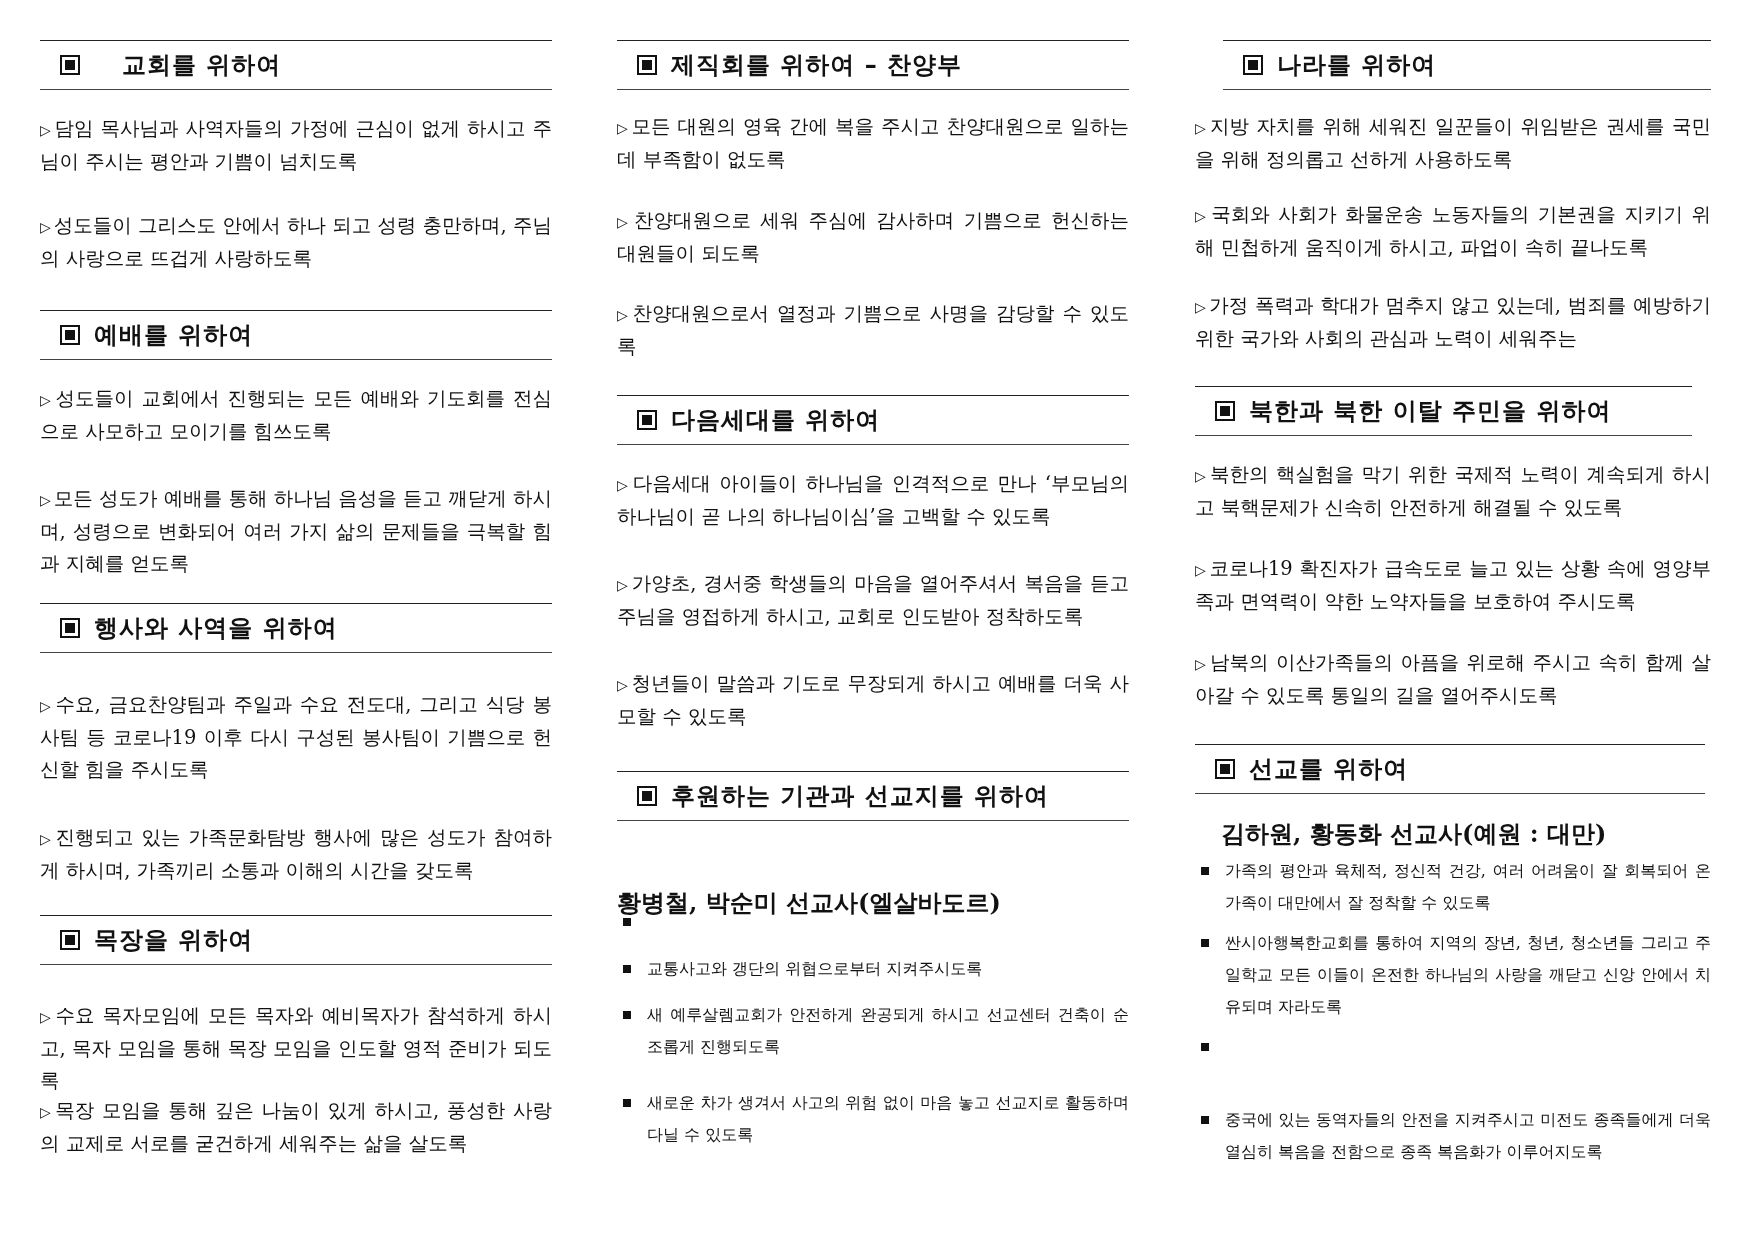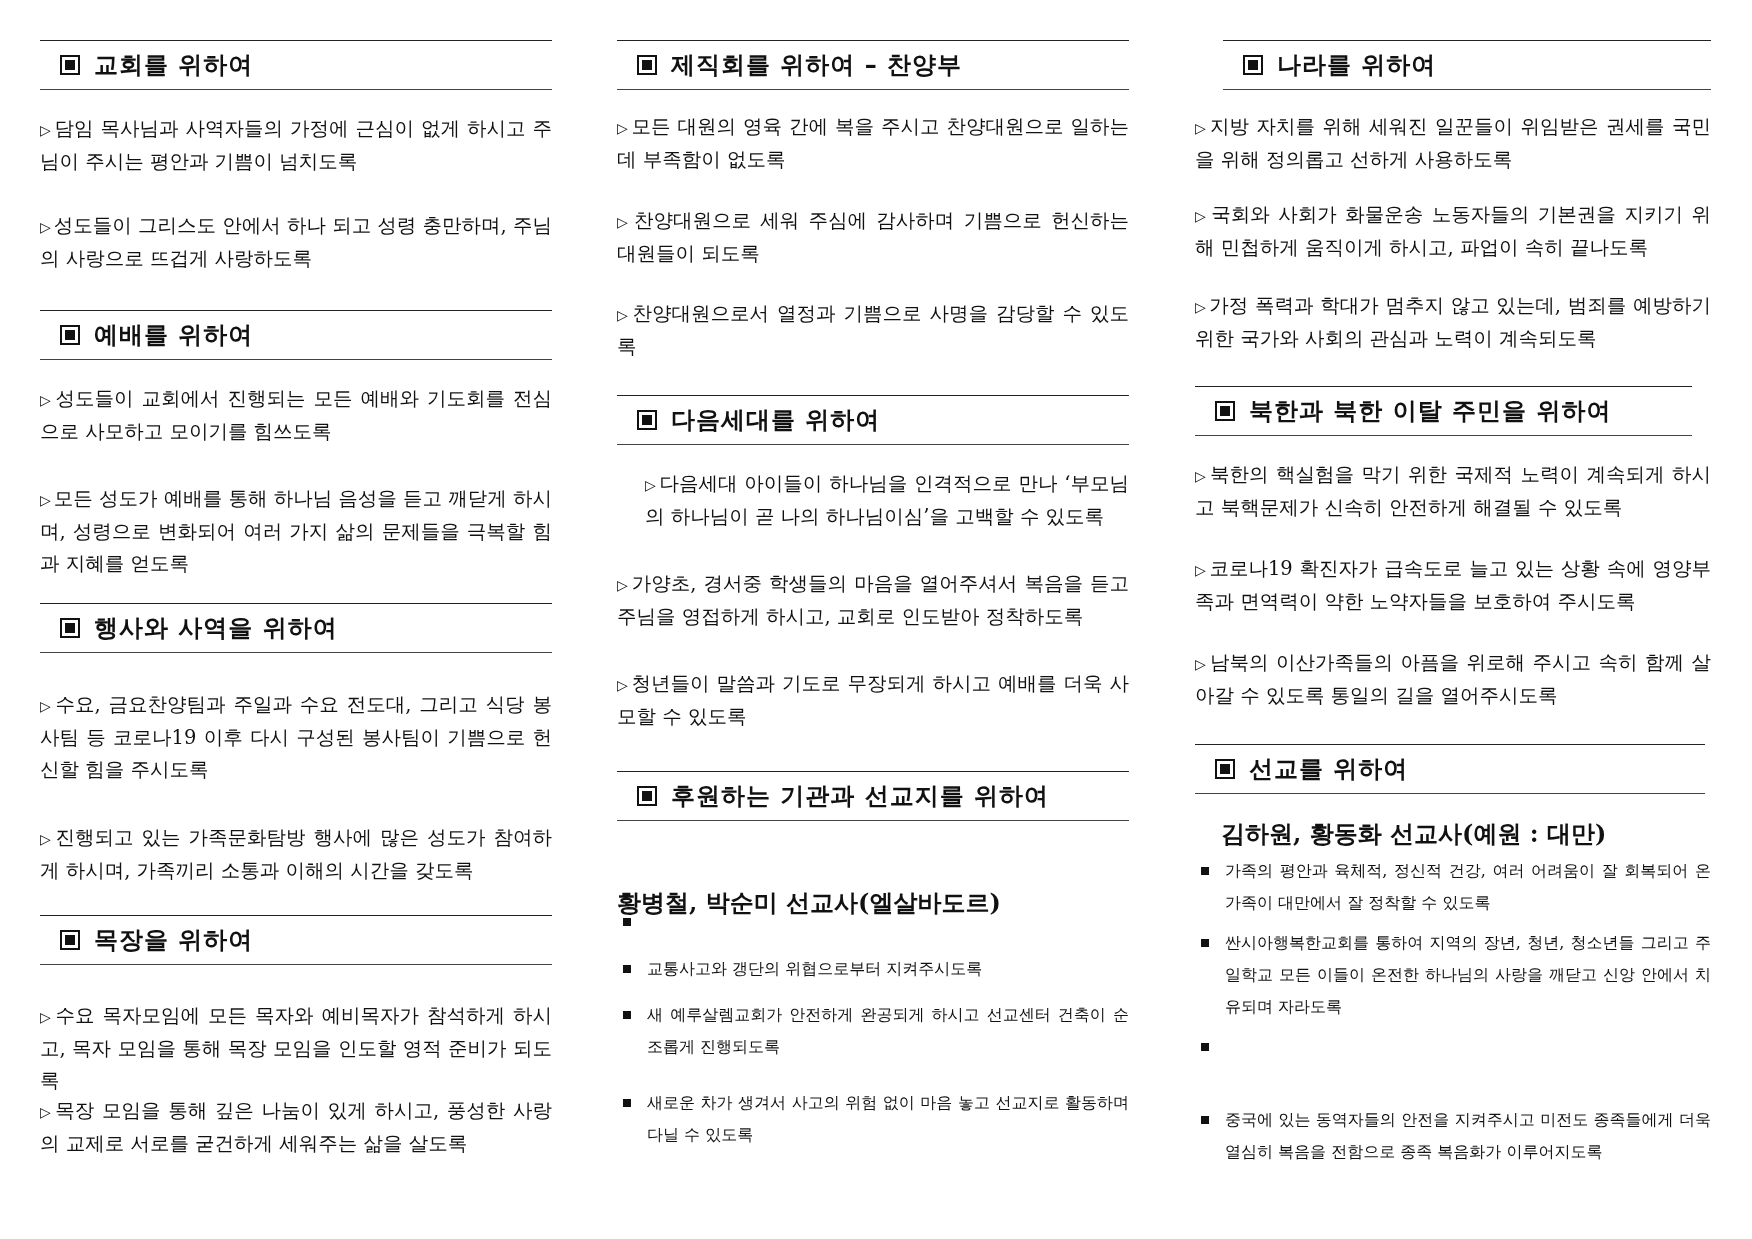--- a/index.html
+++ b/index.html
@@ -35,21 +35,21 @@
   }
   .bullet .bsq {
     position: absolute; left: 6px; top: 12px; width: 8px; height: 8px; background: #111;
   }
 </style>
 </head>
 <body>
 
 <div class="col" style="left:40px; width:512px;">
 
-  <div class="sec-head" style="top:40px;">
+  <div class="sec-head" style="top:40px;gap:28px;">
     <span class="sq"></span>
     <span class="title">교회를 위하여</span>
   </div>
   <div class="item" style="top:113px;"><span class="tri">▷</span><span>담임 목사님과 사역자들의 가정에 근심이 없게 하시고 주님이 주시는 평안과 기쁨이 넘치도록</span></div>
   <div class="item" style="top:210px;"><span class="tri">▷</span><span>성도들이 그리스도 안에서 하나 되고 성령 충만하며, 주님의 사랑으로 뜨겁게 사랑하도록</span></div>
 
   <div class="sec-head" style="top:310px;">
     <span class="sq"></span>
     <span class="title">예배를 위하여</span>
   </div>
@@ -78,21 +78,21 @@
     <span class="title">제직회를 위하여 – 찬양부</span>
   </div>
   <div class="item" style="top:111px;"><span class="tri">▷</span><span>모든 대원의 영육 간에 복을 주시고 찬양대원으로 일하는데 부족함이 없도록</span></div>
   <div class="item" style="top:205px;"><span class="tri">▷</span><span>찬양대원으로 세워 주심에 감사하며 기쁨으로 헌신하는 대원들이 되도록</span></div>
   <div class="item" style="top:298px;"><span class="tri">▷</span><span>찬양대원으로서 열정과 기쁨으로 사명을 감당할 수 있도록</span></div>
 
   <div class="sec-head" style="top:395px;">
     <span class="sq"></span>
     <span class="title">다음세대를 위하여</span>
   </div>
-  <div class="item" style="top:468px;margin-left:28px;"><span class="tri">▷</span><span>다음세대 아이들이 하나님을 인격적으로 만나 ‘부모님의 하나님이 곧 나의 하나님이심’을 고백할 수 있도록</span></div>
+  <div class="item" style="top:468px;"><span class="tri">▷</span><span>다음세대 아이들이 하나님을 인격적으로 만나 ‘부모님의 하나님이 곧 나의 하나님이심’을 고백할 수 있도록</span></div>
   <div class="item" style="top:568px;"><span class="tri">▷</span><span>가양초, 경서중 학생들의 마음을 열어주셔서 복음을 듣고 주님을 영접하게 하시고, 교회로 인도받아 정착하도록</span></div>
   <div class="item" style="top:668px;"><span class="tri">▷</span><span>청년들이 말씀과 기도로 무장되게 하시고 예배를 더욱 사모할 수 있도록</span></div>
 
   <div class="sec-head" style="top:771px;">
     <span class="sq"></span>
     <span class="title">후원하는 기관과 선교지를 위하여</span>
   </div>
   <div class="missionary" style="top:887px;">황병철, 박순미 선교사(엘살바도르)</div>
   <div class="bullet" style="top:906px;"><span class="bsq"></span></div>
   <div class="bullet" style="top:953px;"><span class="bsq"></span><span>교통사고와 갱단의 위협으로부터 지켜주시도록</span></div>
@@ -101,21 +101,21 @@
 </div>
 
 <div class="col" style="left:1195px; width:516px;">
 
   <div class="sec-head" style="top:40px; left:28px;">
     <span class="sq"></span>
     <span class="title">나라를 위하여</span>
   </div>
   <div class="item" style="top:111px;"><span class="tri">▷</span><span>지방 자치를 위해 세워진 일꾼들이 위임받은 권세를 국민을 위해 정의롭고 선하게 사용하도록</span></div>
   <div class="item" style="top:199px;"><span class="tri">▷</span><span>국회와 사회가 화물운송 노동자들의 기본권을 지키기 위해 민첩하게 움직이게 하시고, 파업이 속히 끝나도록</span></div>
-  <div class="item" style="top:290px;"><span class="tri">▷</span><span>가정 폭력과 학대가 멈추지 않고 있는데, 범죄를 예방하기 위한 국가와 사회의 관심과 노력이 계속되도록</span></div>
+  <div class="item" style="top:290px;"><span class="tri">▷</span><span>가정 폭력과 학대가 멈추지 않고 있는데, 범죄를 예방하기 위한 국가와 사회의 관심과 노력이 세워주는</span></div>
 
   <div class="sec-head" style="top:386px; right:19px;align-items:center;">
     <span class="sq"></span>
     <span class="title">북한과 북한 이탈 주민을 위하여</span>
   </div>
   <div class="item" style="top:459px;"><span class="tri">▷</span><span>북한의 핵실험을 막기 위한 국제적 노력이 계속되게 하시고 북핵문제가 신속히 안전하게 해결될 수 있도록</span></div>
   <div class="item" style="top:553px;"><span class="tri">▷</span><span>코로나19 확진자가 급속도로 늘고 있는 상황 속에 영양부족과 면역력이 약한 노약자들을 보호하여 주시도록</span></div>
   <div class="item" style="top:647px;"><span class="tri">▷</span><span>남북의 이산가족들의 아픔을 위로해 주시고 속히 함께 살아갈 수 있도록 통일의 길을 열어주시도록</span></div>
 
   <div class="sec-head" style="top:744px; right:6px;">

